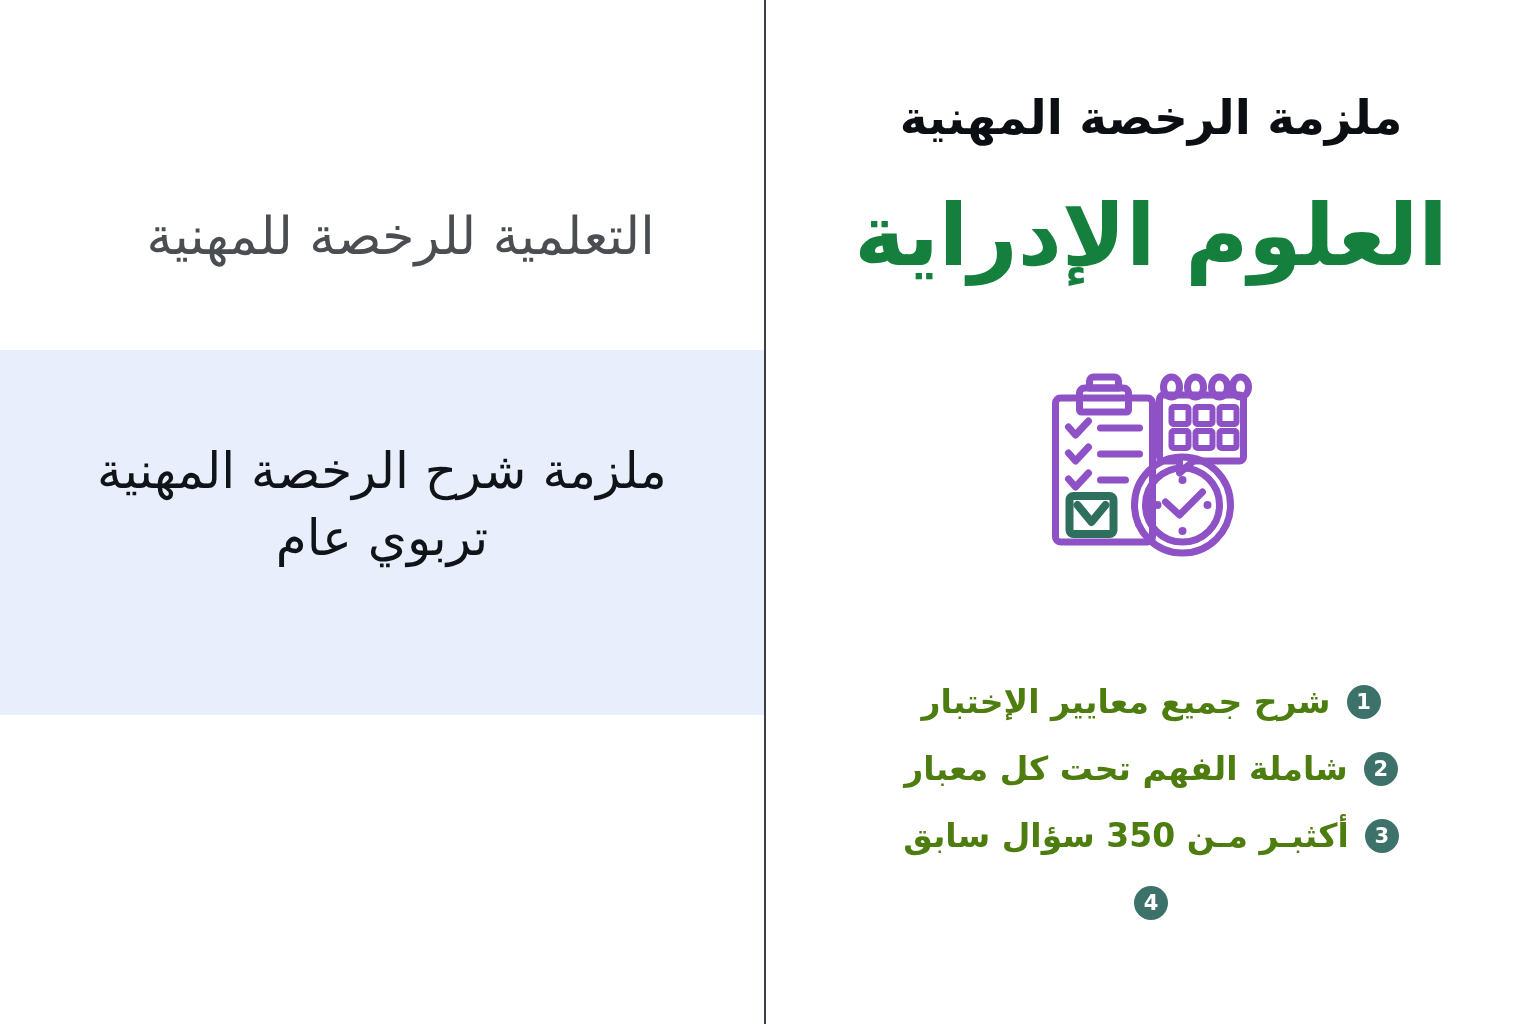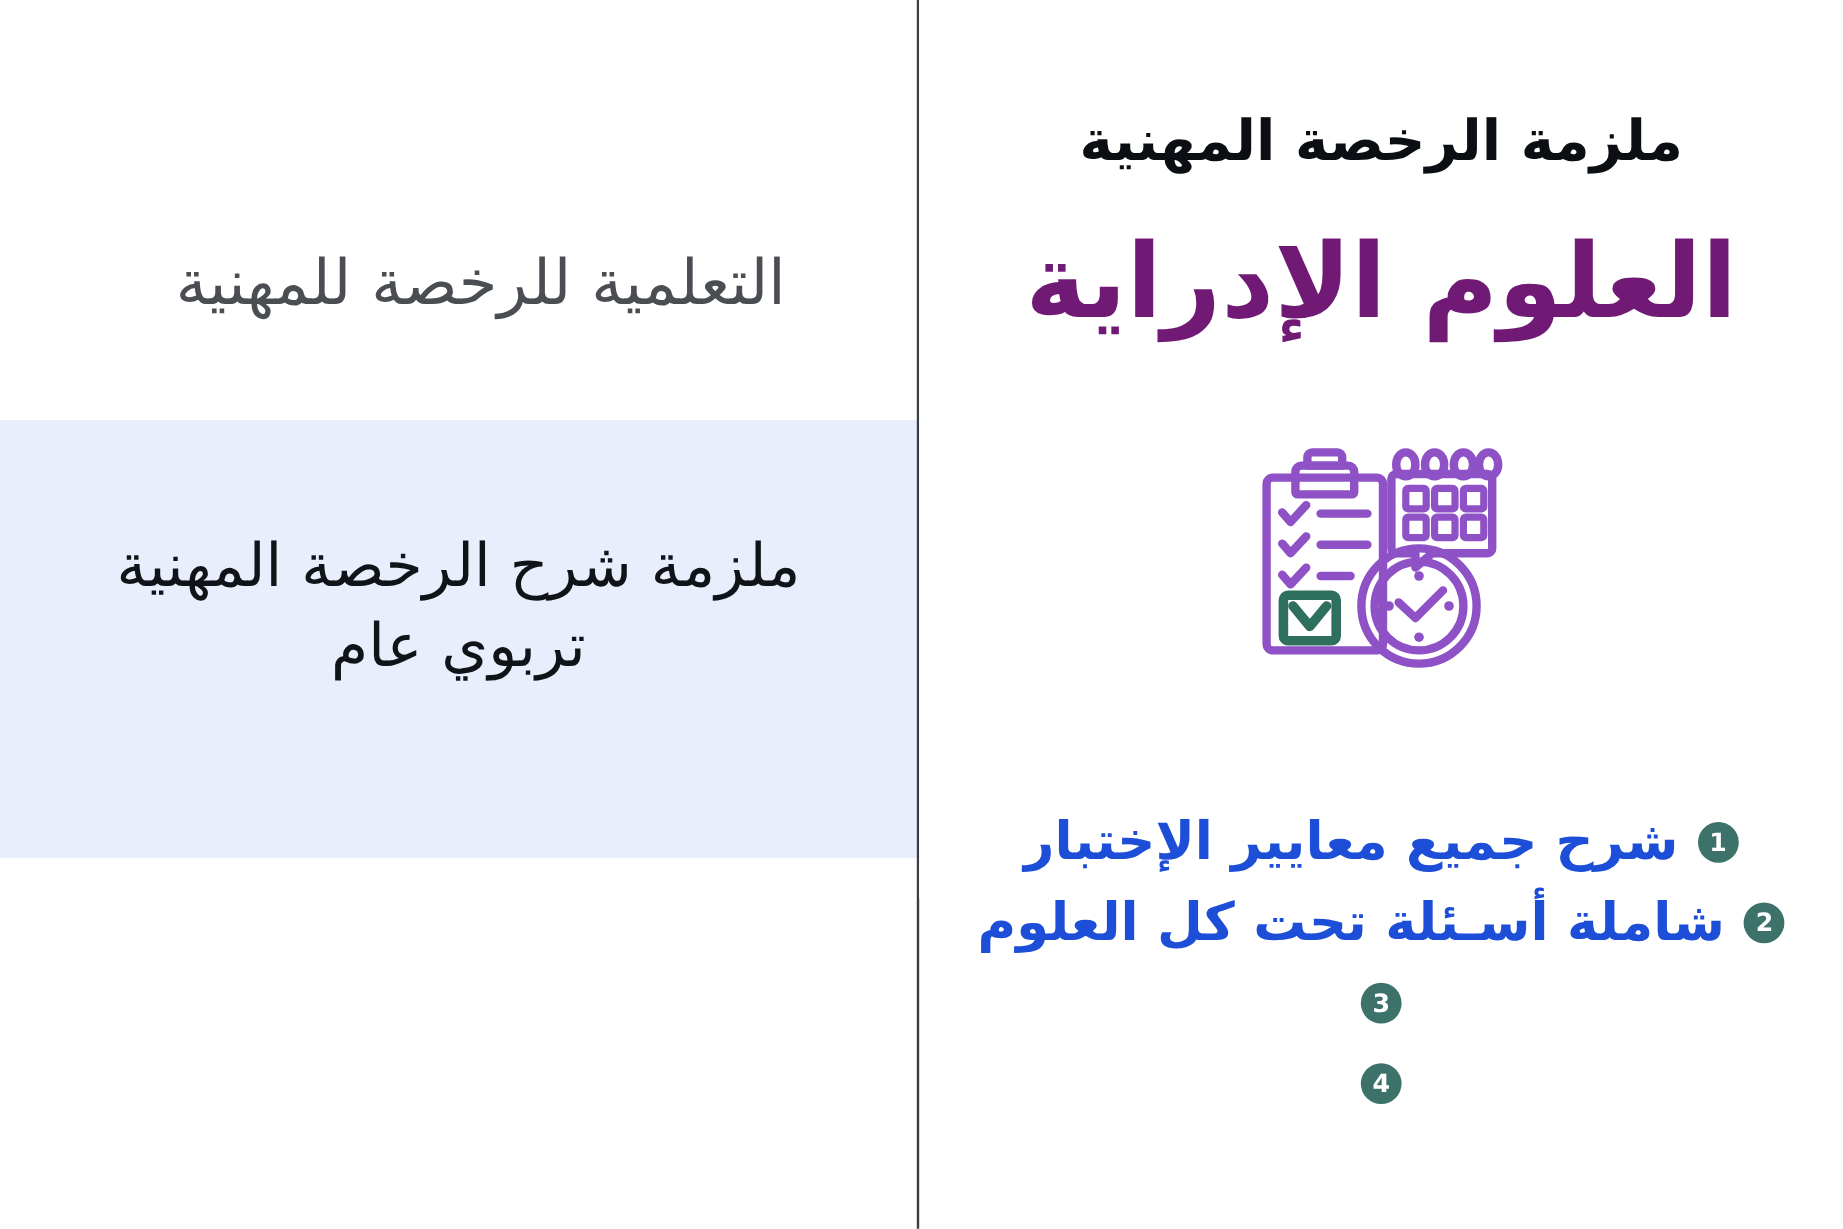--- a/index.html
+++ b/index.html
@@ -107,21 +107,21 @@
   }
 
   .right-subject {
     position: absolute;
     left: 0;
     right: 0;
     top: 186px;
     text-align: center;
     font-size: 86px;
     font-weight: bold;
-    color: #701a75;
+    color: #15803d;
     direction: rtl;
     line-height: 1.15;
   }
 
   
   .icon-wrap {
     position: absolute;
     left: 50%;
     transform: translateX(-50%);
     top: 365px;
@@ -174,23 +174,23 @@
     font-size: 21px;
     font-weight: bold;
     display: flex;
     align-items: center;
     justify-content: center;
     line-height: 1;
     font-family: "DejaVu Sans", "Liberation Sans", sans-serif;
   }
 
   .feature-text {
-    font-size: 44px;
-    font-weight: bold;
-    color: #1d4ed8;
+    font-size: 33px;
+    font-weight: bold;
+    color: #4d7c0f;
     direction: rtl;
     white-space: nowrap;
     line-height: 1.15;
   }
 </style>
 </head>
 <body>
 
 <div class="page">
 
@@ -268,24 +268,25 @@
     </div>
 
 
     <ul class="feature-list">
       <li class="feature-item">
         <span class="feature-badge">1</span>
         <span class="feature-text">شرح جميع معايير الإختبار</span>
       </li>
       <li class="feature-item">
         <span class="feature-badge">2</span>
-        <span class="feature-text">شاملة أسـئلة تحت كل العلوم</span>
+        <span class="feature-text">شاملة الفهم تحت كل معبار</span>
       </li>
       <li class="feature-item">
         <span class="feature-badge">3</span>
+        <span class="feature-text">أكثبـر مـن 350 سؤال سابق</span>
       </li>
       <li class="feature-item">
         <span class="feature-badge">4</span>
       </li>
     </ul>
 
   </div>
 
 </div>
 

